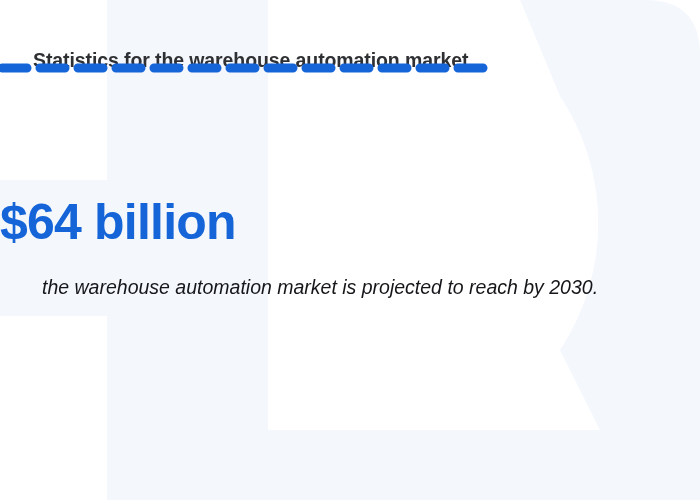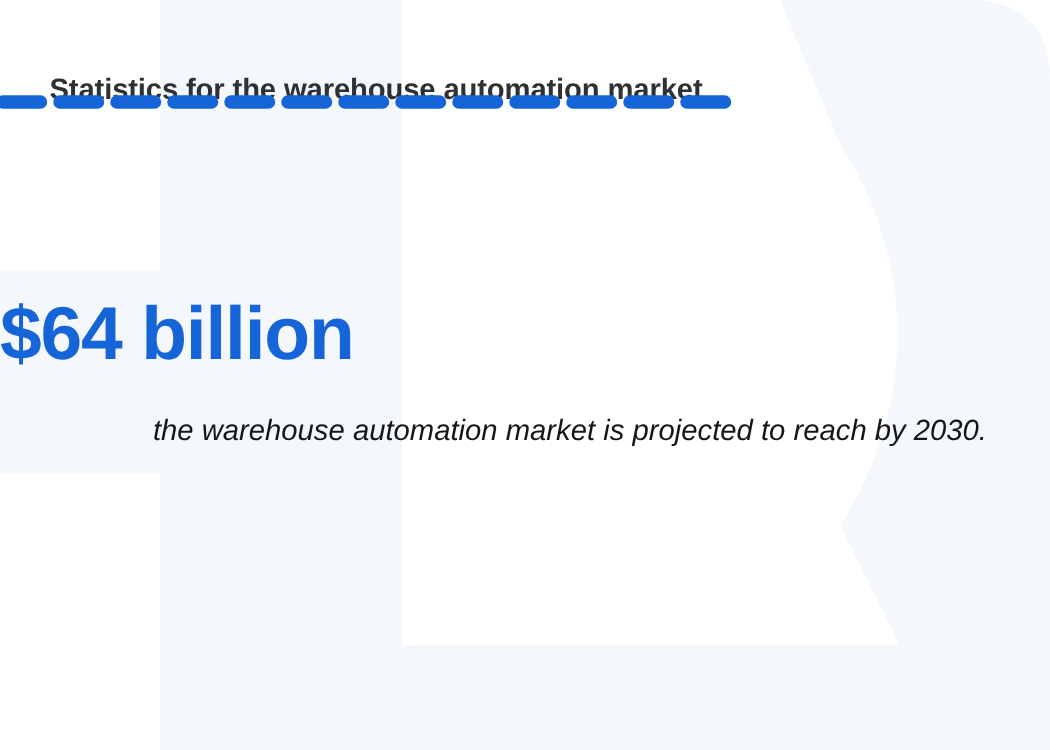--- a/index.html
+++ b/index.html
@@ -65,21 +65,21 @@
     font-weight: bold;
     color: #1565d8;
     letter-spacing: -0.8px;
     line-height: 62px;
   }
   .subtitle {
     position: absolute;
     left: 42px;
     top: 272px;
     width: 616px;
-    text-align: right;
+    text-align: left;
     font-size: 19.5px;
     font-style: italic;
     color: #15161a;
     line-height: 31px;
   }
 </style>
 </head>
 <body>
 
 <div class="stage">

